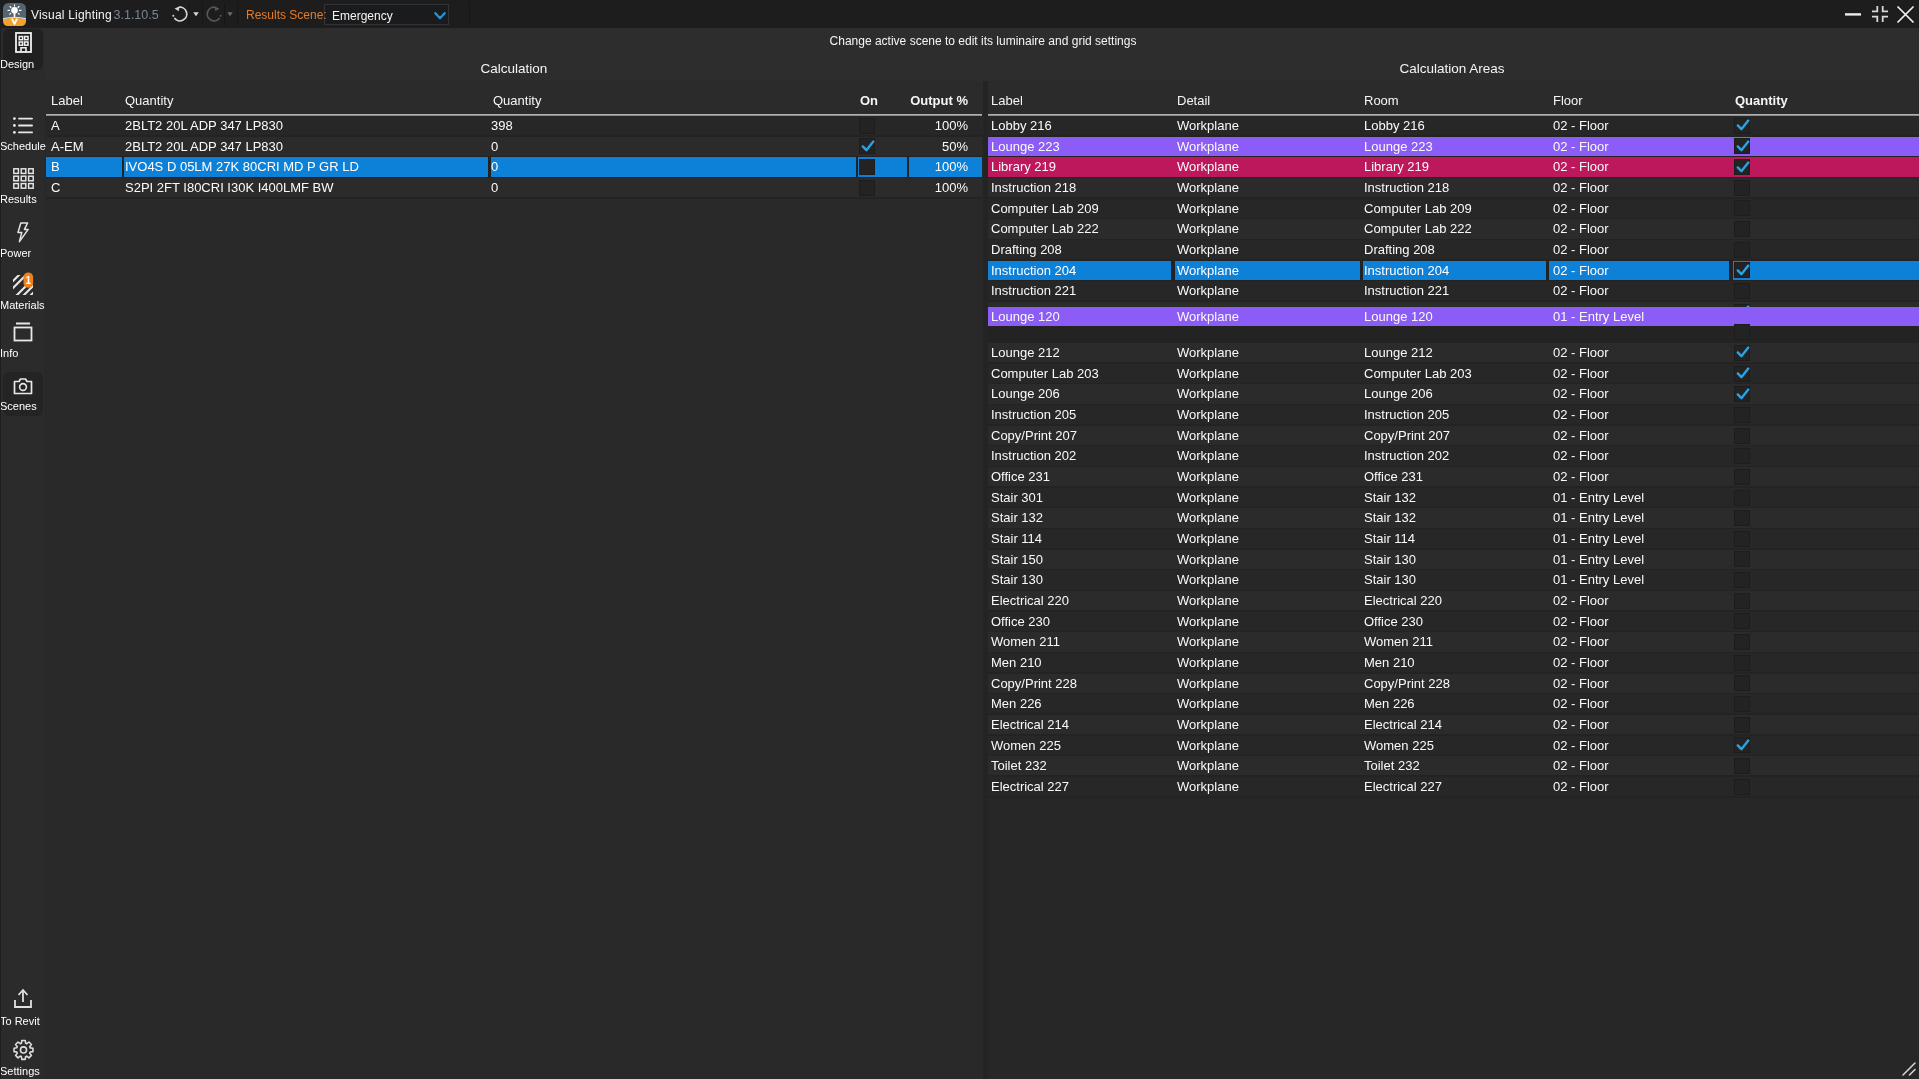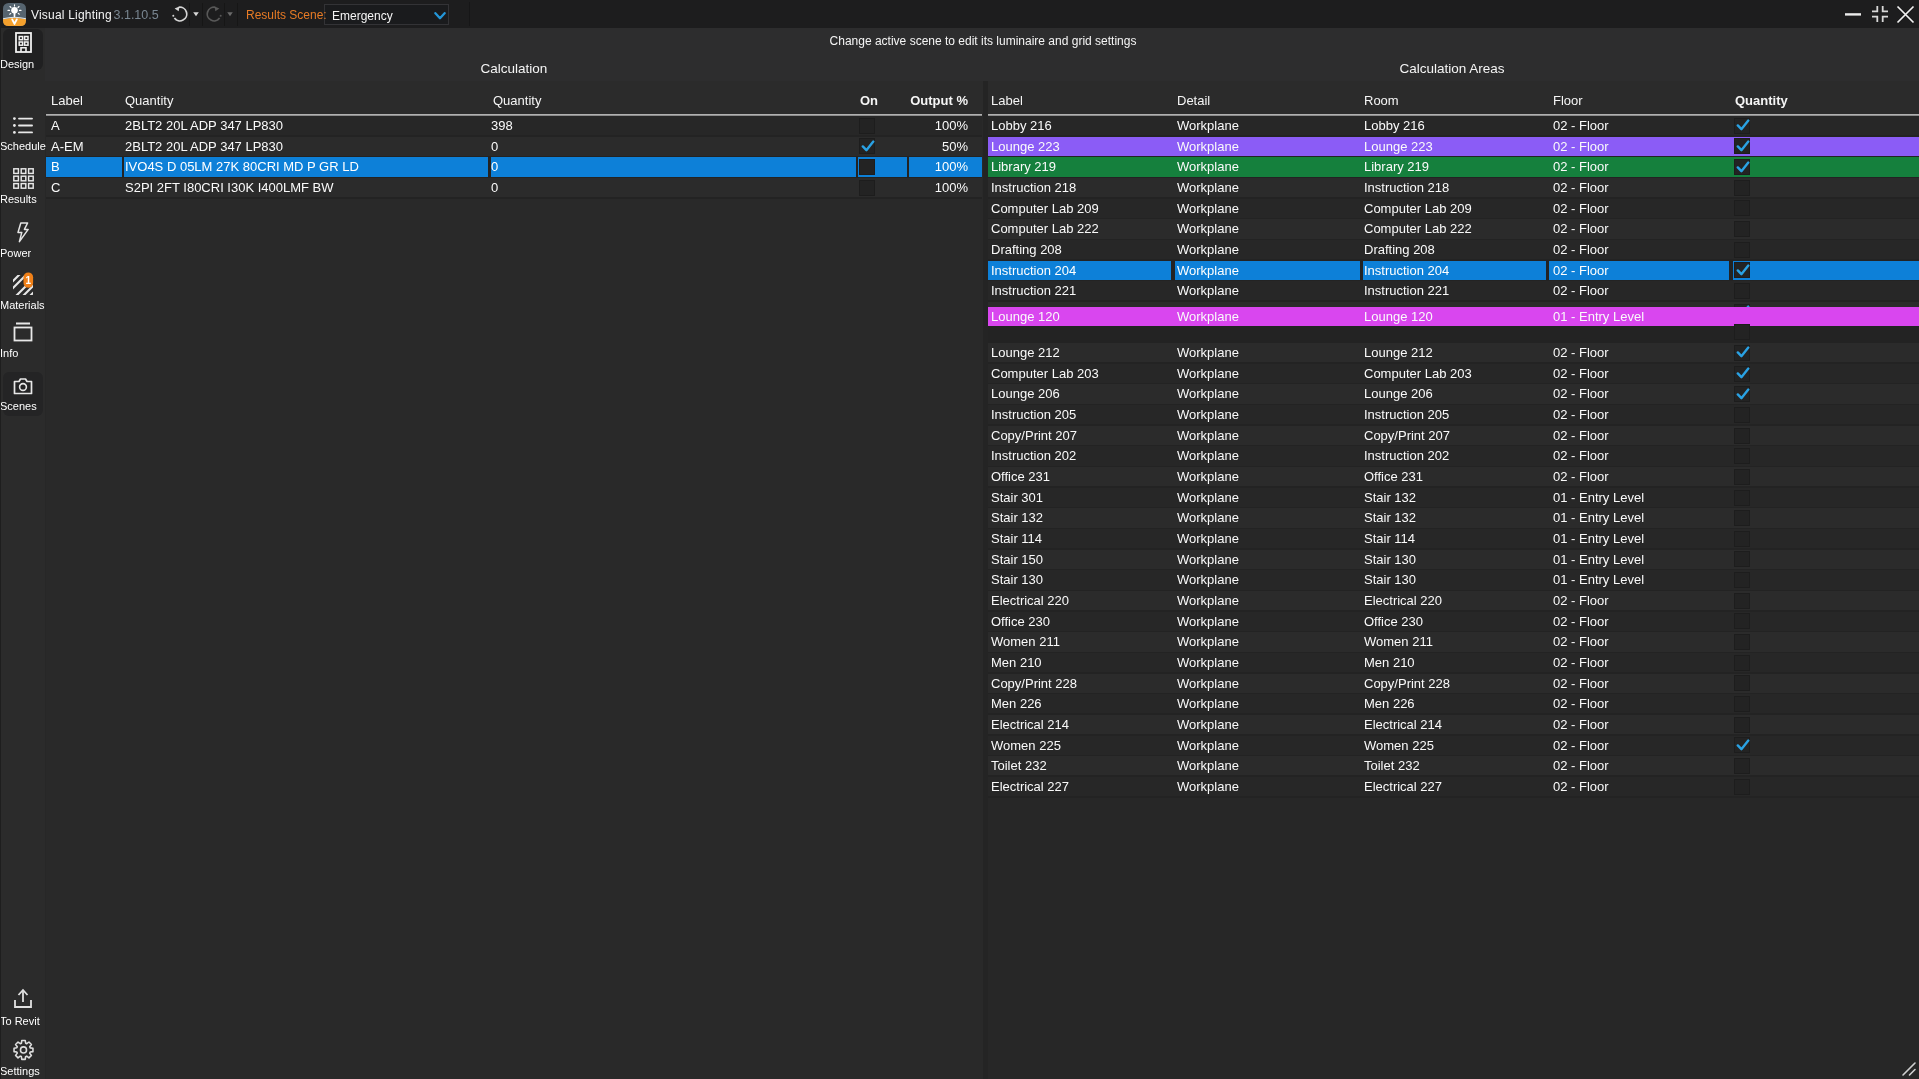--- a/index.html
+++ b/index.html
@@ -248,21 +248,21 @@
 <div class="row" style="left:988px;top:136.65px;width:931px;background:#8b5cf6">
     <span class="c" style="left:3px">Lounge 223</span>
     <span class="c" style="left:189px">Workplane</span>
     <span class="c" style="left:376px">Lounge 223</span>
     <span class="c" style="left:565px">02 - Floor</span>
   </div>
 <div class="cb" style="left:1734px;top:138.45px"></div>
 <svg class="ck" style="left:1735.5px;top:139.95000000000002px" width="14" height="13" viewBox="0 0 14 13">
     <path d="M1.8 6.4 L5.4 10.2 L12.3 1.6" stroke="#2aa2e4" stroke-width="2.4" fill="none" stroke-linecap="round" stroke-linejoin="round"></path>
   </svg>
-<div class="row" style="left:988px;top:157.3px;width:931px;background:#15803d">
+<div class="row" style="left:988px;top:157.3px;width:931px;background:#be185d">
     <span class="c" style="left:3px">Library 219</span>
     <span class="c" style="left:189px">Workplane</span>
     <span class="c" style="left:376px">Library 219</span>
     <span class="c" style="left:565px">02 - Floor</span>
   </div>
 <div class="cb" style="left:1734px;top:159.1px"></div>
 <svg class="ck" style="left:1735.5px;top:160.60000000000002px" width="14" height="13" viewBox="0 0 14 13">
     <path d="M1.8 6.4 L5.4 10.2 L12.3 1.6" stroke="#2aa2e4" stroke-width="2.4" fill="none" stroke-linecap="round" stroke-linejoin="round"></path>
   </svg>
 <div class="row" style="left:988px;top:177.95px;width:931px;background:#2b2b2b">
@@ -318,21 +318,21 @@
 <div class="row" style="left:988px;top:301.85px;width:931px;background:#2b2b2b">
     <span class="c" style="left:3px">Administration 229</span>
     <span class="c" style="left:189px">Workplane</span>
     <span class="c" style="left:376px">Administration 229</span>
     <span class="c" style="left:565px">02 - Floor</span>
   </div>
 <div class="cb" style="left:1734px;top:303.65px"></div>
 <svg class="ck" style="left:1735.5px;top:305.15000000000003px" width="14" height="13" viewBox="0 0 14 13">
     <path d="M1.8 6.4 L5.4 10.2 L12.3 1.6" stroke="#2aa2e4" stroke-width="2.4" fill="none" stroke-linecap="round" stroke-linejoin="round"></path>
   </svg>
-<div class="row" style="left:988px;top:307px;width:931px;background:#d946ef">
+<div class="row" style="left:988px;top:307px;width:931px;background:#8b5cf6">
     <span class="c" style="left:3px">Lounge 120</span>
     <span class="c" style="left:189px">Workplane</span>
     <span class="c" style="left:376px">Lounge 120</span>
     <span class="c" style="left:565px">01 - Entry Level</span>
   </div>
 <div class="cb" style="left:1734px;top:324.3px"></div>
 <div class="row" style="left:988px;top:343.15px;width:931px;background:#2b2b2b">
     <span class="c" style="left:3px">Lounge 212</span>
     <span class="c" style="left:189px">Workplane</span>
     <span class="c" style="left:376px">Lounge 212</span>

